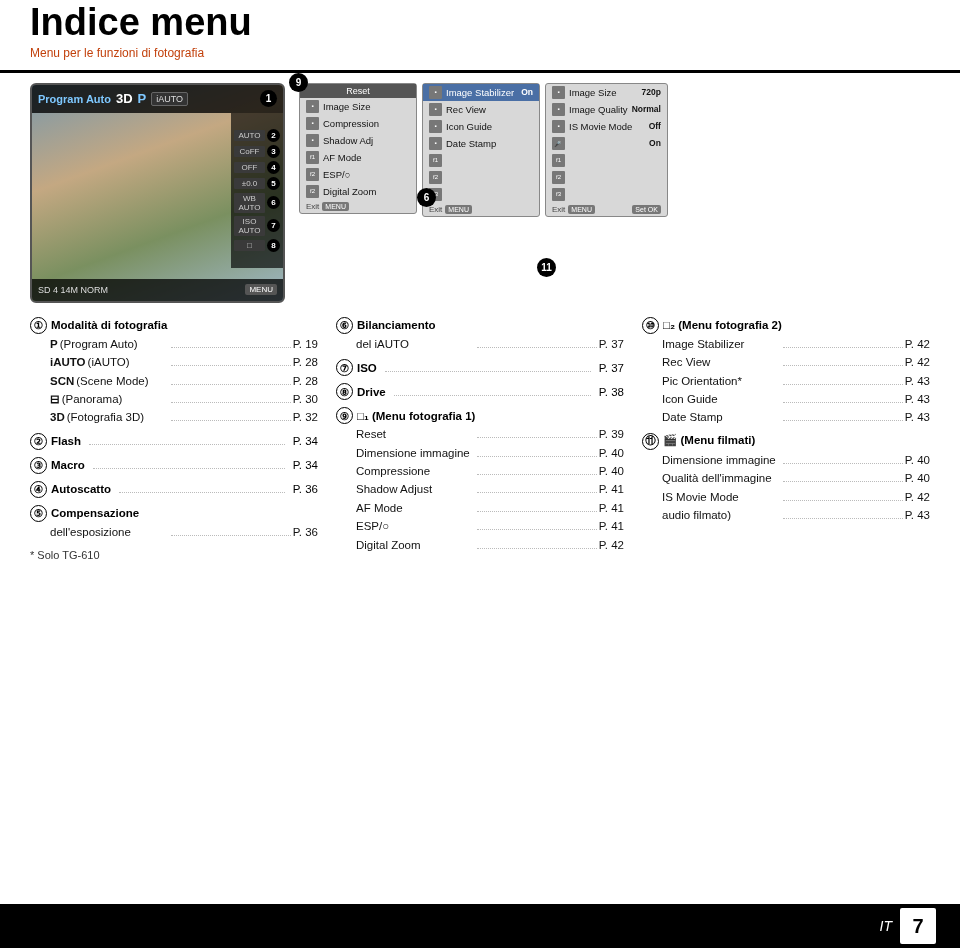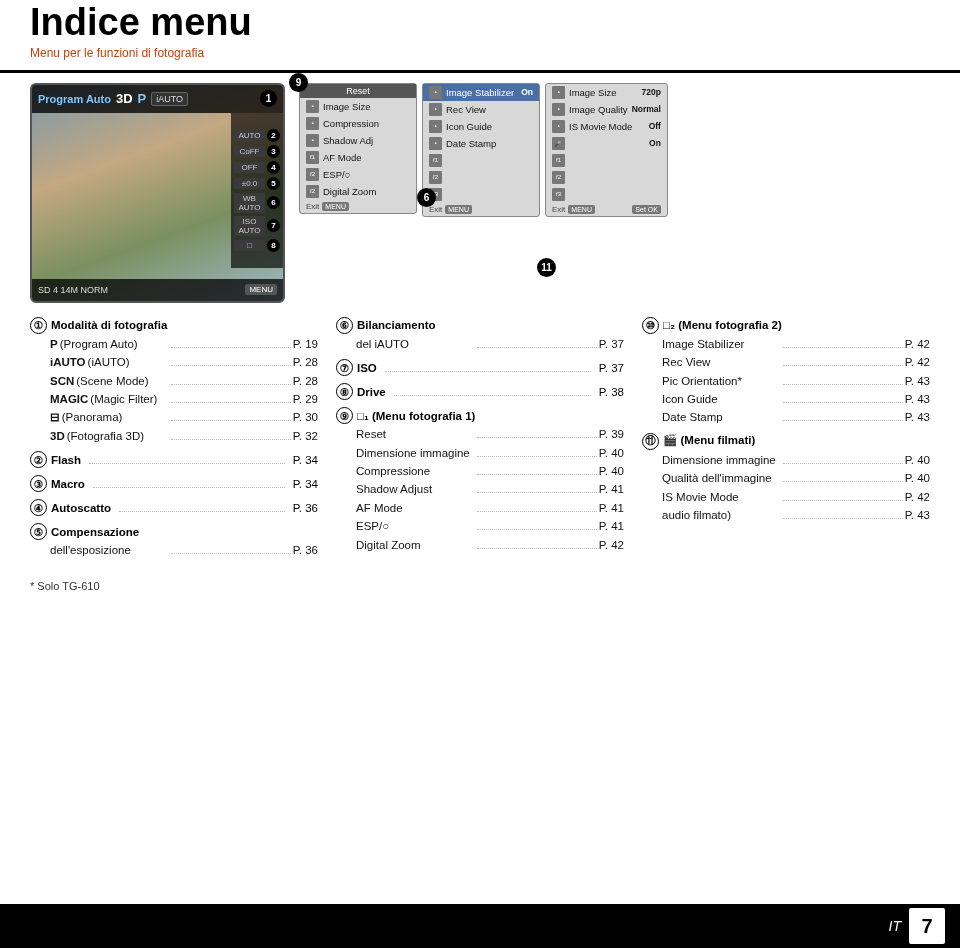--- a/index.html
+++ b/index.html
@@ -32,21 +32,21 @@
 
     
     .page-footer {
       position: absolute;
       bottom: 0; left: 0; right: 0;
       height: 44px;
       background: #000;
       display: flex;
       align-items: center;
       justify-content: flex-end;
-      padding: 0 15px;
+      padding: 0 24px;
       gap: 8px;
     }
     .footer-lang {
       color: #fff;
       font-size: 14px;
       font-style: italic;
     }
     .footer-page-num {
       background: #fff;
       color: #000;
@@ -346,21 +346,21 @@
       white-space: nowrap;
     }
 
     .indent {
       padding-left: 20px;
     }
 
     .star-note {
       font-size: 11px;
       color: #333;
-      margin-top: 20px;
+      margin-top: 8px;
     }
   </style>
 </head>
 <body>
 
 <div class="page-header">
   <h1>Indice menu</h1>
   <p>Menu per le funzioni di fotografia</p>
 </div>
 
@@ -554,28 +554,20 @@
     <div class="row-entry indent">
       <div class="re-left">
           <span class="re-bold">SCN</span>
           <span class="re-label"> (Scene Mode)</span>
         </div>
       <span class="re-dots"></span>
       <span class="re-page">P. 28</span>
     </div>
     <div class="row-entry indent">
       <div class="re-left">
-          <span class="re-bold">MAGIC</span>
-          <span class="re-label"> (Magic Filter)</span>
-        </div>
-      <span class="re-dots"></span>
-      <span class="re-page">P. 29</span>
-    </div>
-    <div class="row-entry indent">
-      <div class="re-left">
           <span class="re-bold">⊟</span>
           <span class="re-label"> (Panorama)</span>
         </div>
       <span class="re-dots"></span>
       <span class="re-page">P. 30</span>
     </div>
     <div class="row-entry indent">
       <div class="re-left">
           <span class="re-bold">3D</span>
           <span class="re-label"> (Fotografia 3D)</span>

